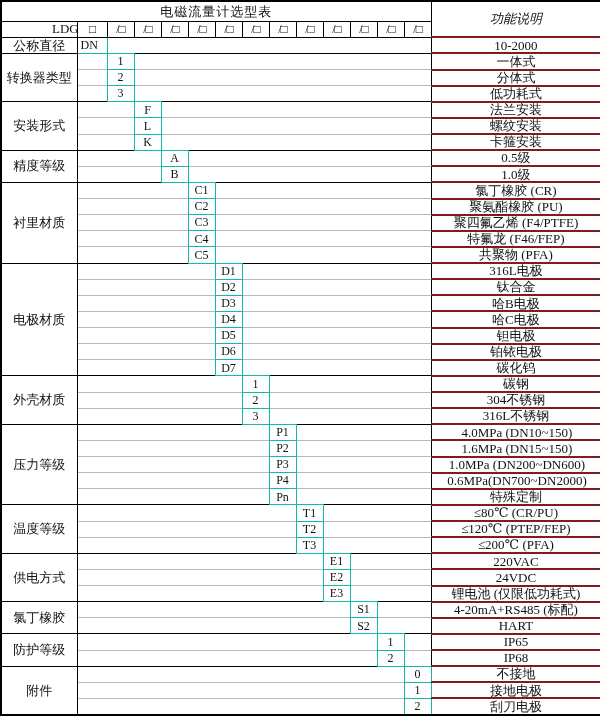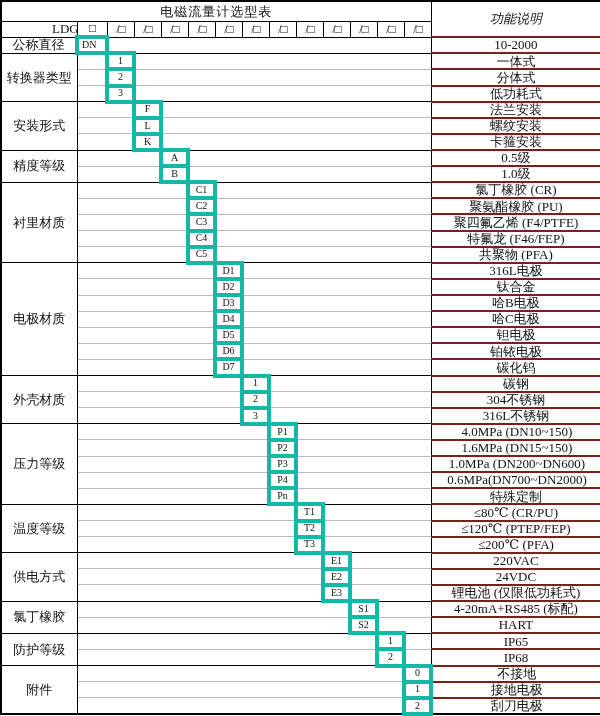--- a/index.html
+++ b/index.html
@@ -25,21 +25,21 @@
   tr.inner td{border-top:1px solid #b9b9b9;}
   
   td.title{font-size:13px;border-bottom:1px solid #000;letter-spacing:1px;}
   td.func-hdr{border-left:1.2px solid #000;font-style:italic;}
   
   td.label{border-right:1.5px solid #000;margin-top:26px;}
   td.lbl-ldg{text-align:right;padding-left:50px;border-right:1.5px solid #000;}
   
   tr td.slot{border:1px solid #000;font-size:12px;letter-spacing:-1px;}
   
-  tr td.code{border:4px solid #14b8a6;font-size:10px;}
+  tr td.code{border:1px solid #14b8a6;font-size:12px;}
   tr td.code.dn{text-align:left;padding-left:3px;}
   
   tr td.desc{border-left:1.2px solid #000;border-top:2px solid #7f1d1d;margin-top:40px;}
   tr td.desc.left{text-align:center;padding-left:2px;}
 </style>
 </head>
 <body>
 
 <table class="sel">
   <colgroup>

